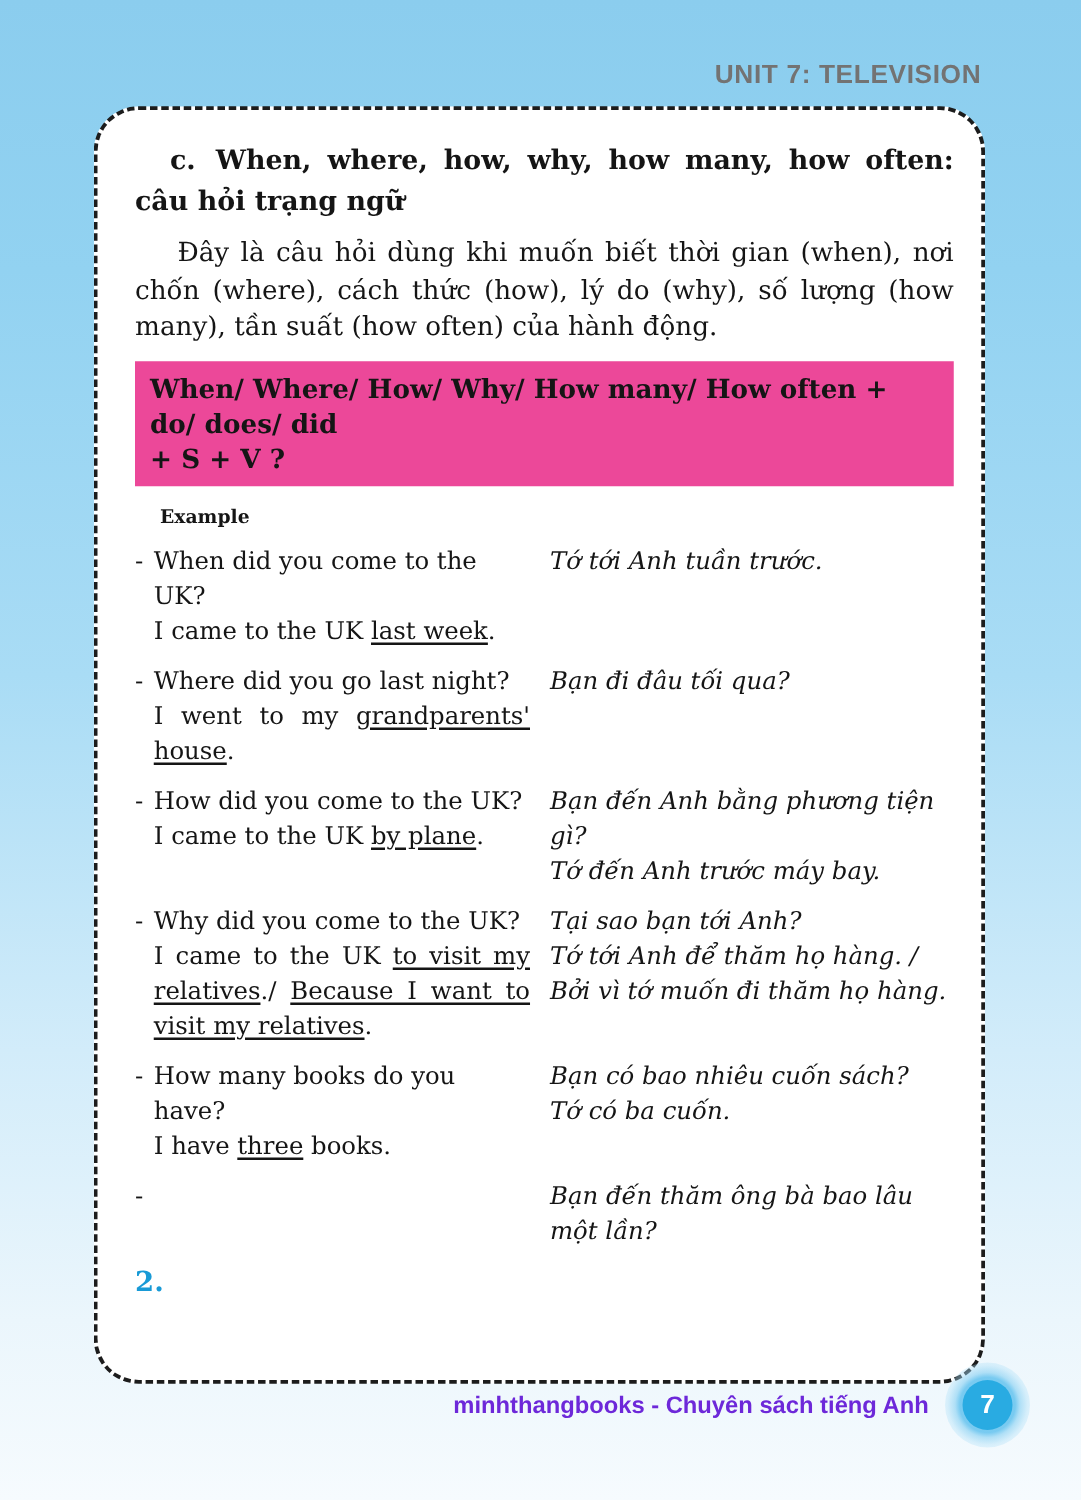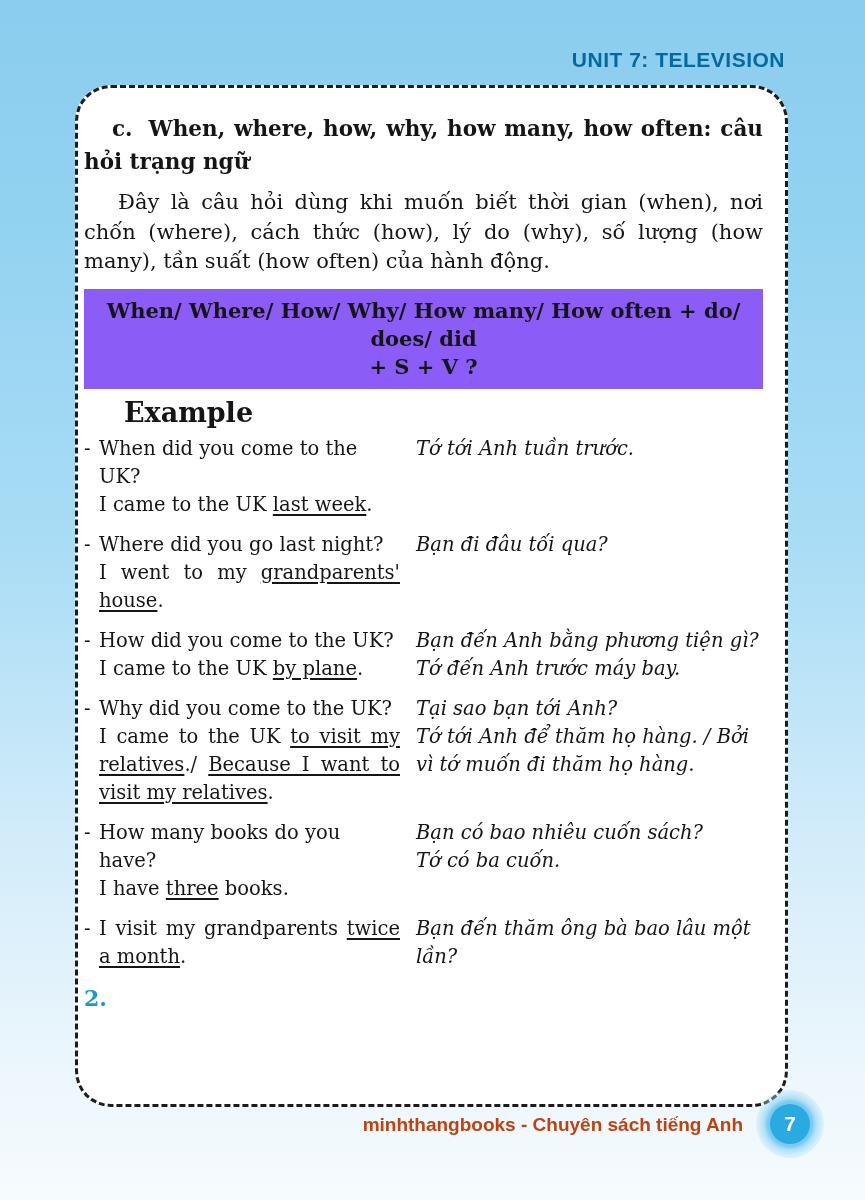--- a/index.html
+++ b/index.html
@@ -8,66 +8,65 @@
     position:relative;
     font-family:"DejaVu Serif", serif;
     color:#151515;
     background:linear-gradient(180deg,#8bcdee 0%, #92d2f1 18%, #a9dcf5 45%, #d2ecfa 70%, #ebf6fc 88%, #f6fbfe 100%);
     overflow:hidden;
   }
   .unit-header {
     position:absolute; top:48px; right:80px;
     font-family:"Liberation Sans", sans-serif;
     font-size:21px; font-weight:600; letter-spacing:0.5px;
-    color:#0369a1;
+    color:#737373;
   }
   .content-box {
     position:absolute; left:75px; right:77px; top:85px; bottom:93px;
     background:#ffffff;
     border:3.5px dashed #1c1c1c;
     border-radius:36px;
-    padding:24px 22px 8px 6px;
+    padding:24px 22px 8px 30px;
     overflow:hidden;
   }
   .sec-title {
     font-size:21.5px; font-weight:bold; line-height:33px;
     text-align:justify; text-indent:28px; margin-bottom:10px;
   }
   .sec-title .label { margin-right:16px; }
   .intro {
     font-size:21px; line-height:29.5px; text-align:justify;
     text-indent:34px; margin-bottom:12px;
   }
   .formula {
-    background:#8b5cf6;
+    background:#ec4899;
     padding:8px 12px; margin:0 0 10px 0;
-    text-align:center;
     font-weight:bold; font-size:21px; line-height:28px;
   }
   .example-label {
-    font-size:27px; font-weight:bold; line-height:28px;
-    margin:0 0 8px 40px;
+    font-size:15px; font-weight:bold; line-height:28px;
+    margin:0 0 8px 20px;
   }
   .ex-row { display:flex; column-gap:16px; margin-bottom:12px; }
   .ex-left { width:316px; font-size:19.5px; line-height:28px; }
   .ex-right { flex:1; font-style:italic; font-size:19.5px; line-height:28px; }
   .ex-q { position:relative; padding-left:15px; }
   .ex-q .dash { position:absolute; left:0; }
   .ex-a { padding-left:15px; text-align:justify; }
   .u { text-decoration:underline; text-underline-offset:3px; text-decoration-thickness:1.5px; }
   .s2-heading {
     display:flex; margin:8px 0 16px 0;
     font-size:22px; font-weight:bold; line-height:30px;
     color:#189ad6;
   }
   .s2-heading .num { width:42px; }
   .footer-brand {
     position:absolute; top:1114px; right:122px;
     font-family:"Liberation Sans", sans-serif;
-    font-size:19px; font-weight:600; color:#c2410c;
+    font-size:19px; font-weight:600; color:#6d28d9;
   }
   .page-badge {
     position:absolute; top:1090px; left:756px;
     width:68px; height:68px; border-radius:50%;
     background:radial-gradient(circle,
       rgba(114,200,240,0.95) 0 46%,
       rgba(140,210,243,0.65) 54%,
       rgba(170,222,247,0.40) 66%,
       rgba(190,230,250,0.20) 78%,
       rgba(200,235,252,0.0) 90%);
@@ -148,21 +147,20 @@
     </div>
     <div class="ex-right">
       <p>Bạn có bao nhiêu cuốn sách?</p>
       <p>Tớ có ba cuốn.</p>
     </div>
   </div>
 
   <div class="ex-row">
     <div class="ex-left">
       <p class="ex-q"><span class="dash">-</span></p>
-      <p class="ex-a"><span>I visit my grandparents </span><span class="u">twice a month</span><span>.</span></p>
     </div>
     <div class="ex-right">
       <p>Bạn đến thăm ông bà bao lâu một lần?</p>
     </div>
   </div>
 
   <div class="s2-heading">
     <span class="num">2.</span>
   </div>
 

